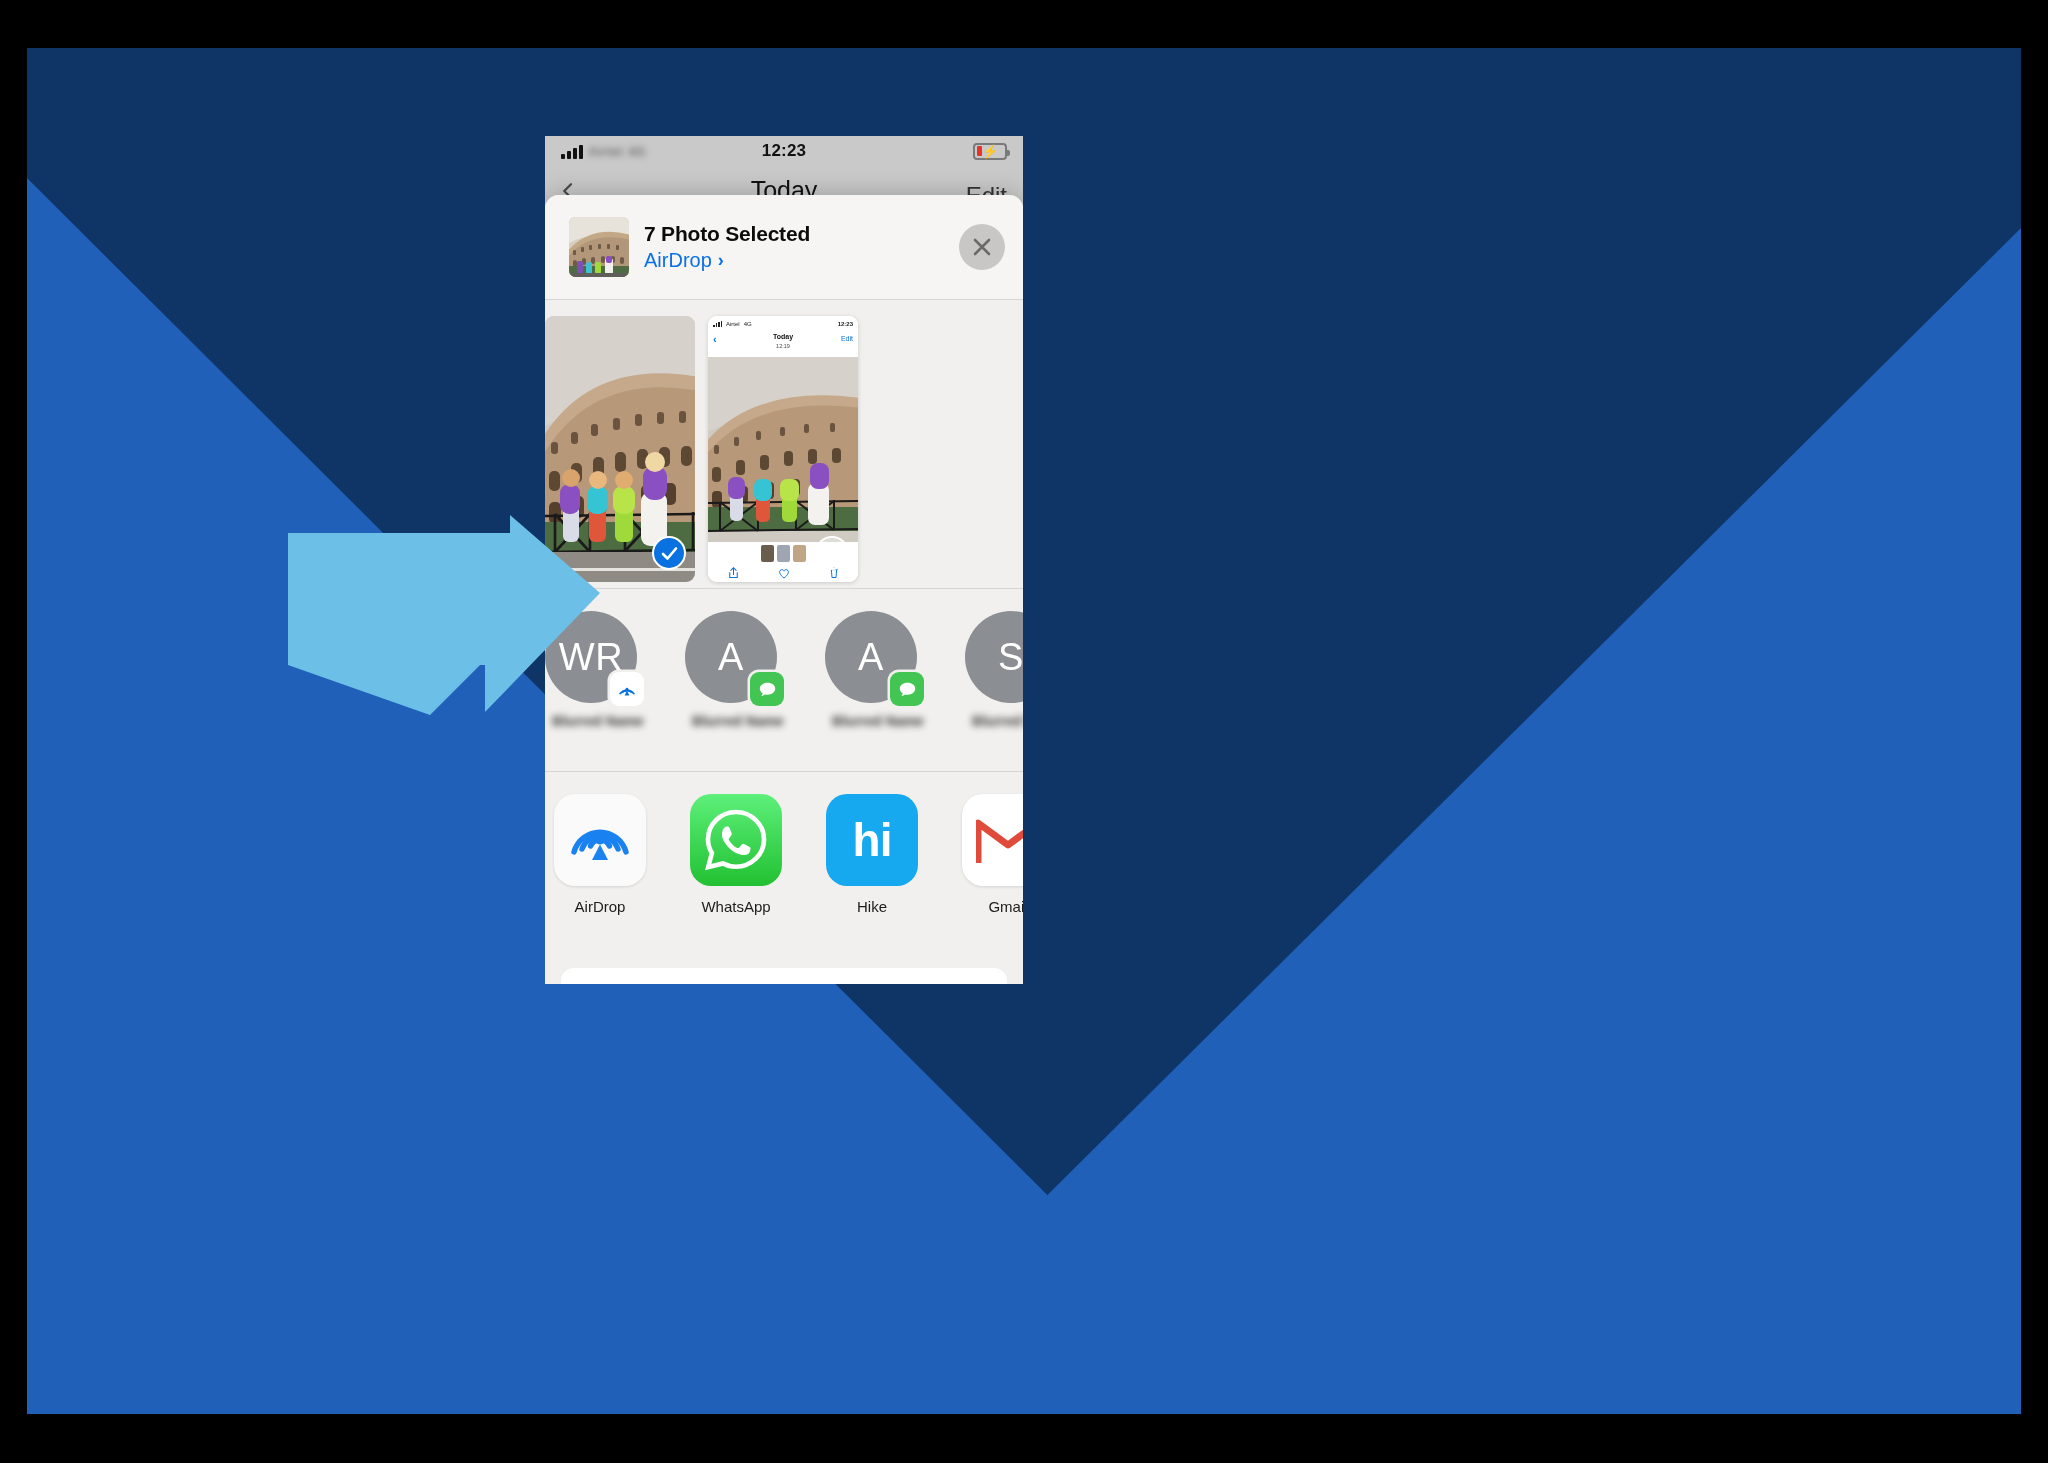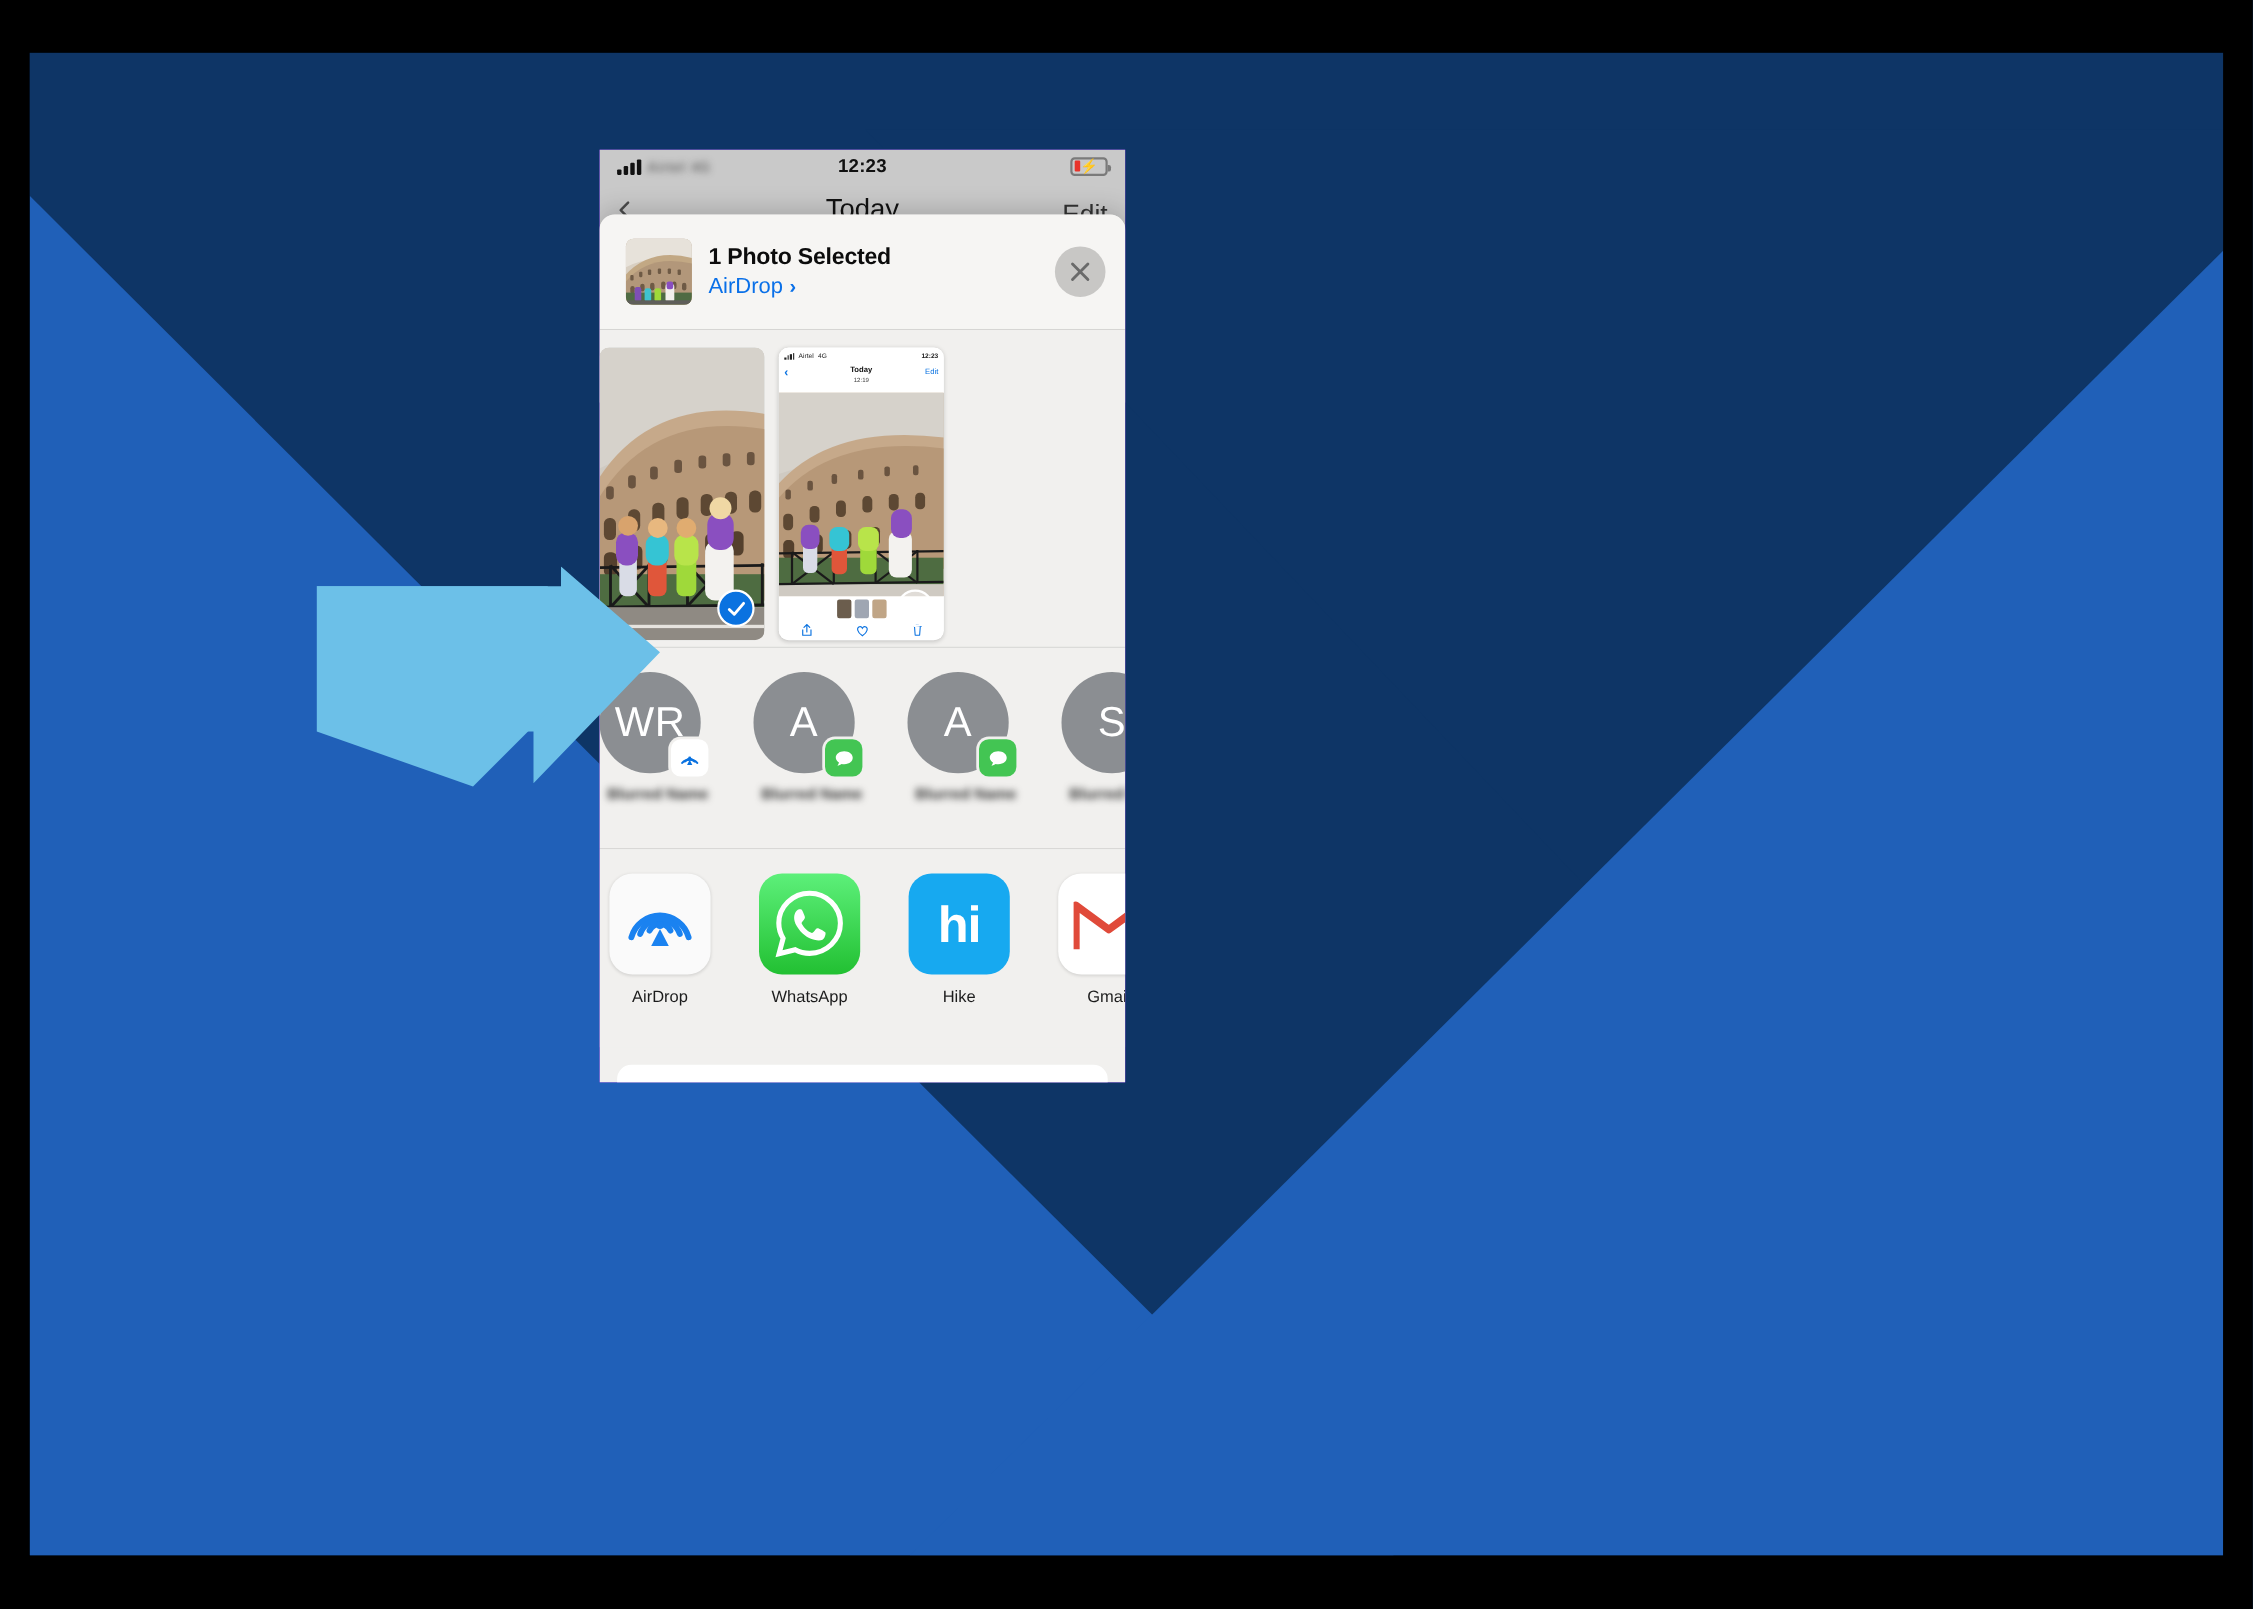--- a/index.html
+++ b/index.html
@@ -26,21 +26,21 @@
     position:absolute; left:270px; top:515px;
     width:330px; height:215px;
     z-index:6;
   }
 
   
   #phone {
     position:absolute;
     left:545px; top:136px;
     width:478px; height:848px;
-    background:#6d28d9;
+    background:#bef264;
     overflow:hidden;
     z-index:5;
   }
 
   
   .photos-bg {
     position:absolute; left:0; top:0; width:100%; height:230px;
     background:#c9c9c9;
   }
   .statusbar {
@@ -314,21 +314,21 @@
             <rect x="8" y="44" width="6" height="13" rx="2" fill="#7e4fb5"></rect>
             <rect x="17" y="45" width="6" height="12" rx="2" fill="#3fc2cf"></rect>
             <rect x="26" y="45" width="6" height="12" rx="2" fill="#9fd93a"></rect>
             <rect x="36" y="41" width="8" height="17" rx="3" fill="#f2f0ec"></rect>
             <rect x="37" y="39" width="6" height="7" rx="2" fill="#8a4fc0"></rect>
           </g>
           <rect x="0" y="56" width="60" height="4" fill="#5f5e5a"></rect>
         </svg>
       </div>
       <div class="hdr-texts">
-        <div class="hdr-title">1 Photo Selected</div>
+        <div class="hdr-title">7 Photo Selected</div>
         <div class="hdr-opt">
           <span>AirDrop</span>
           <span class="chev">›</span>
         </div>
       </div>
       <button class="close-btn">
         <svg width="22" height="22" viewBox="0 0 22 22">
           <path d="M4 4 L18 18 M18 4 L4 18" stroke="#6a6a6a" stroke-width="2.6" stroke-linecap="round" fill="none"></path>
         </svg>
       </button>

